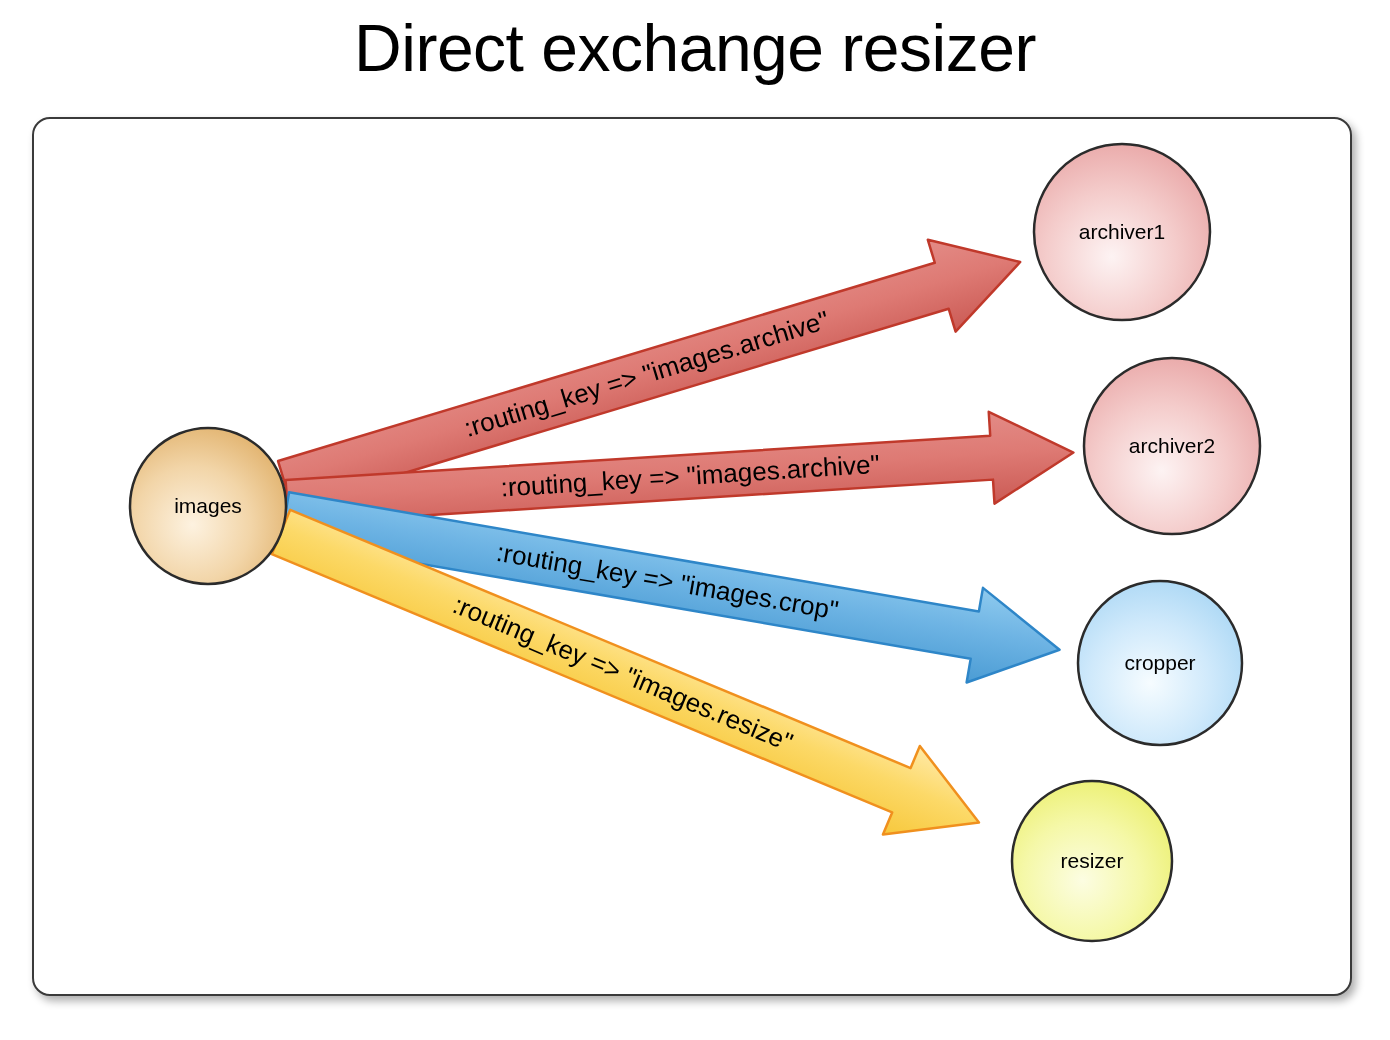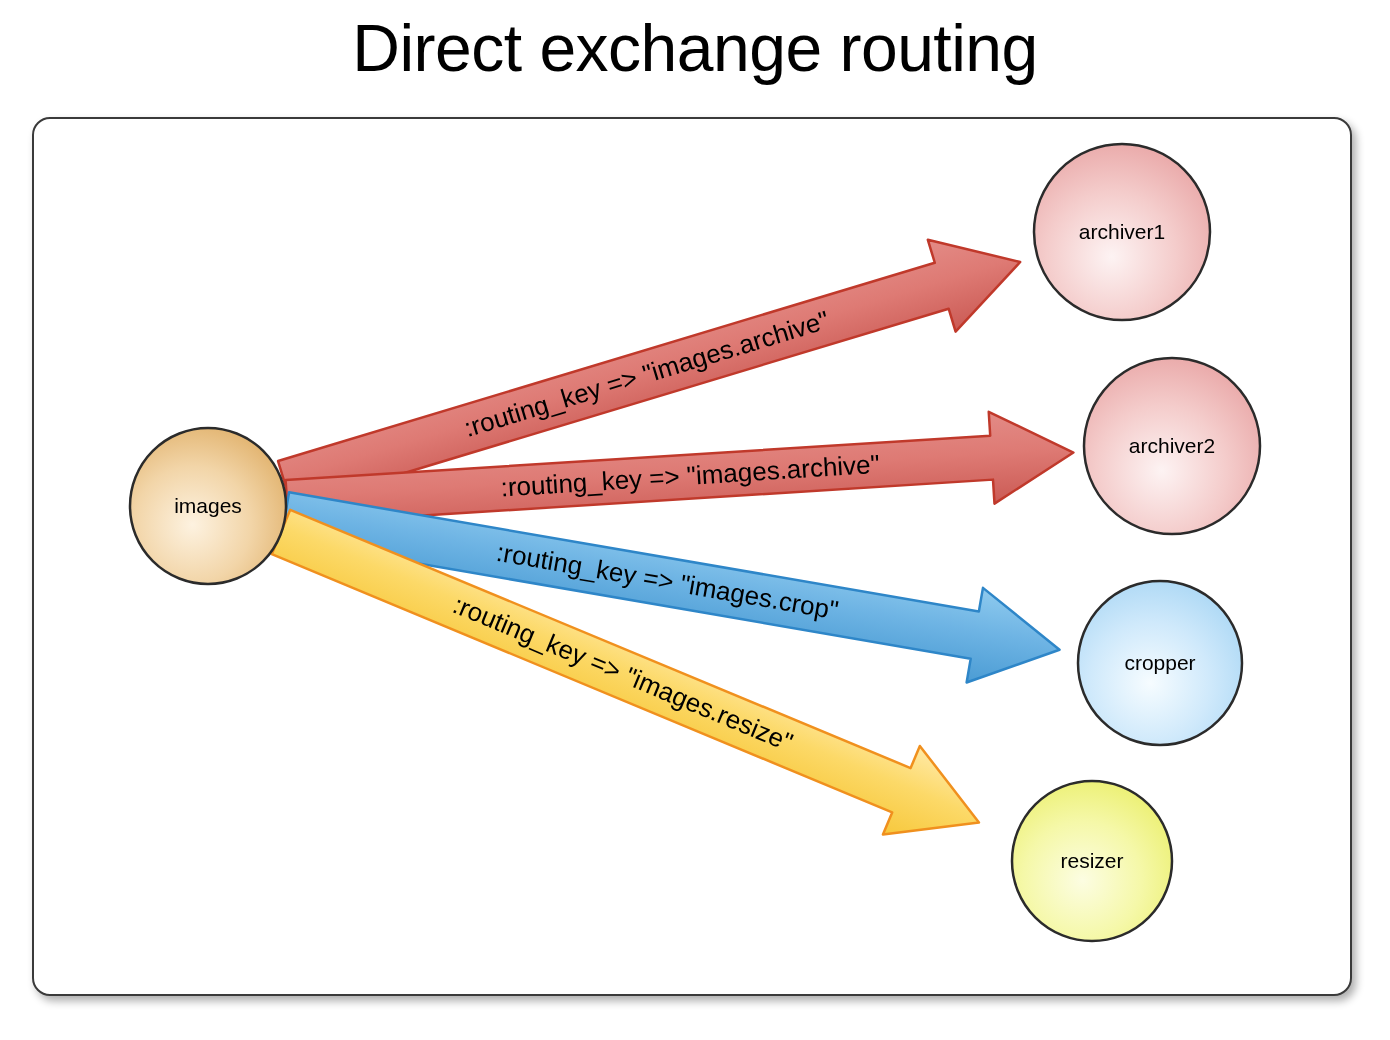--- a/index.html
+++ b/index.html
@@ -70,21 +70,21 @@
   #graph-svg .node-shape,
   #graph-svg .edge-shape {
     pointer-events: auto;
   }
 </style>
 </head>
 <body>
 
 <div id="page">
 
-  <div id="diagram-title">Direct exchange routing</div>
+  <div id="diagram-title">Direct exchange resizer</div>
 
   <div id="canvas-frame"></div>
 
   <svg id="graph-svg" viewBox="0 0 1390 1040">
     <defs>
       <radialGradient id="grad-images" cx="40%" cy="62%" r="72%">
         <stop offset="0%" stop-color="#fdf2e0"></stop>
         <stop offset="52%" stop-color="#f2d5a8"></stop>
         <stop offset="100%" stop-color="#dfae66"></stop>
       </radialGradient>

